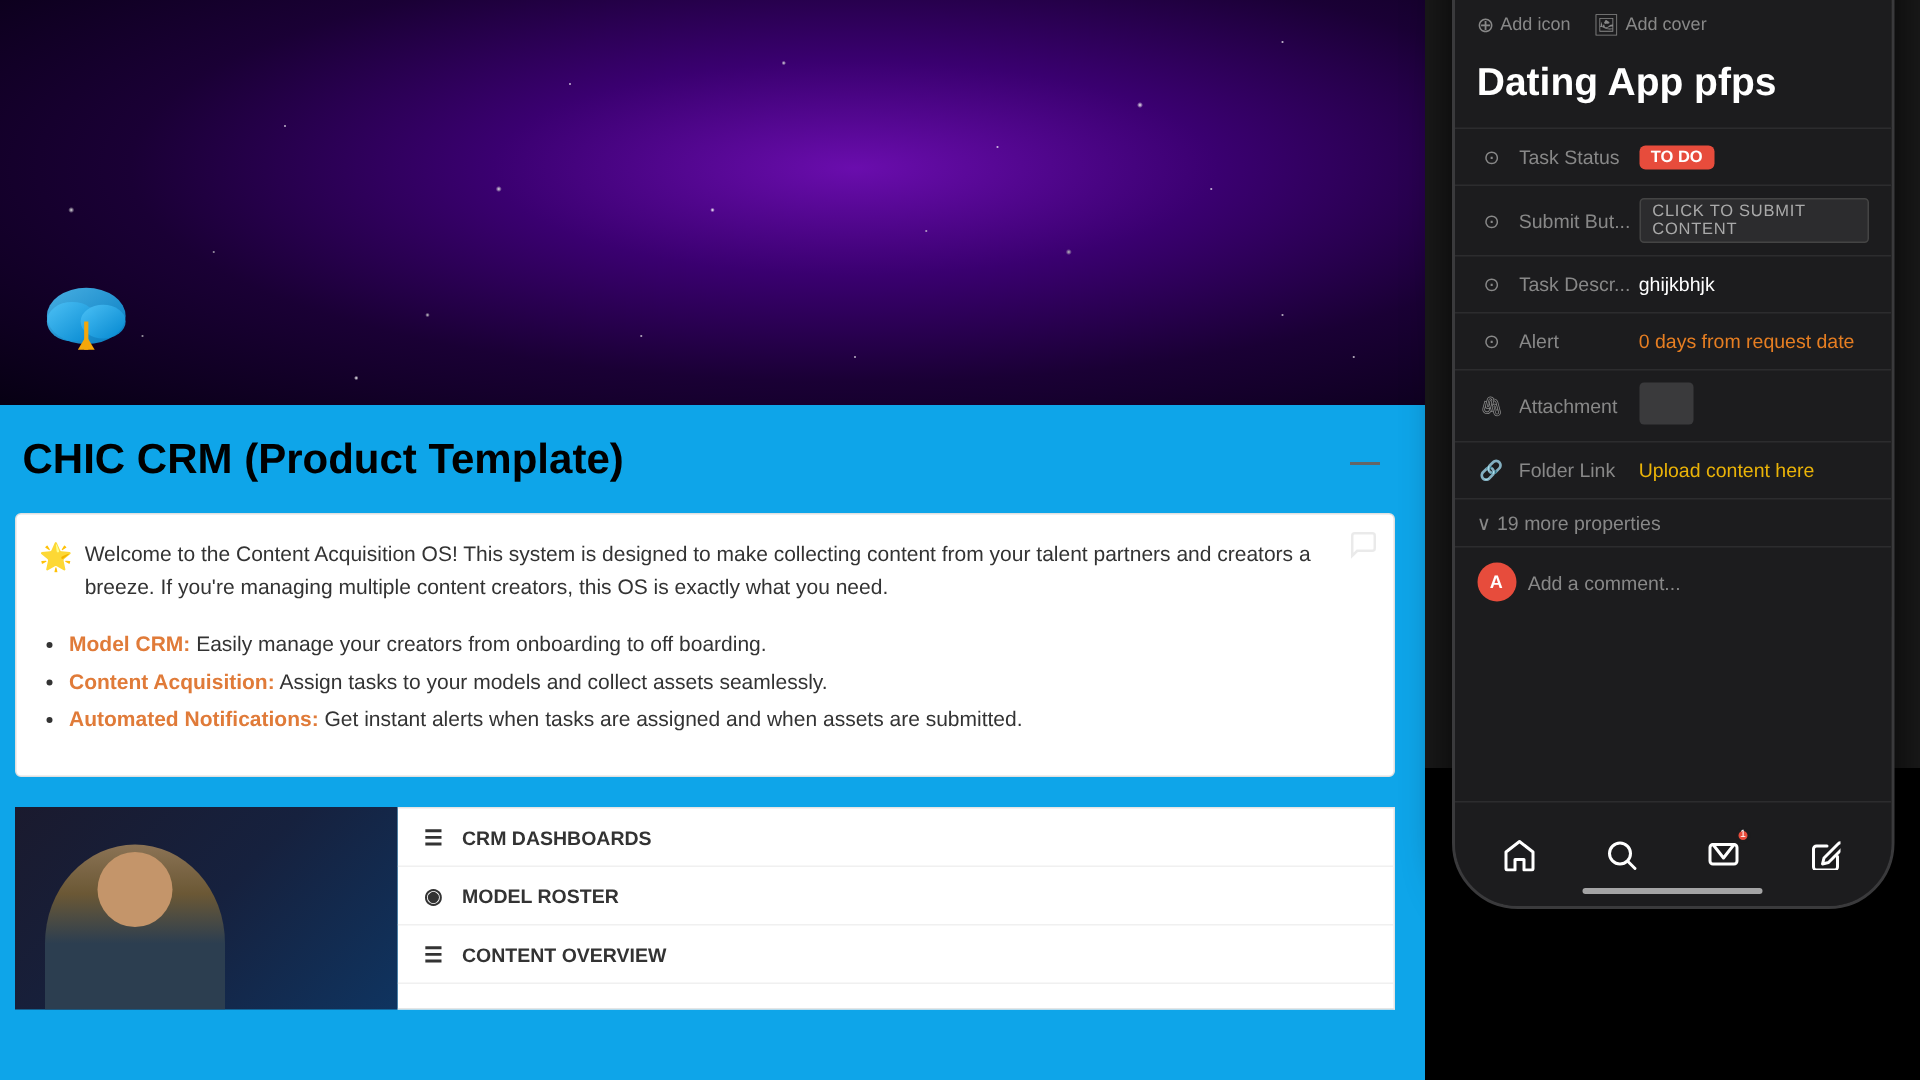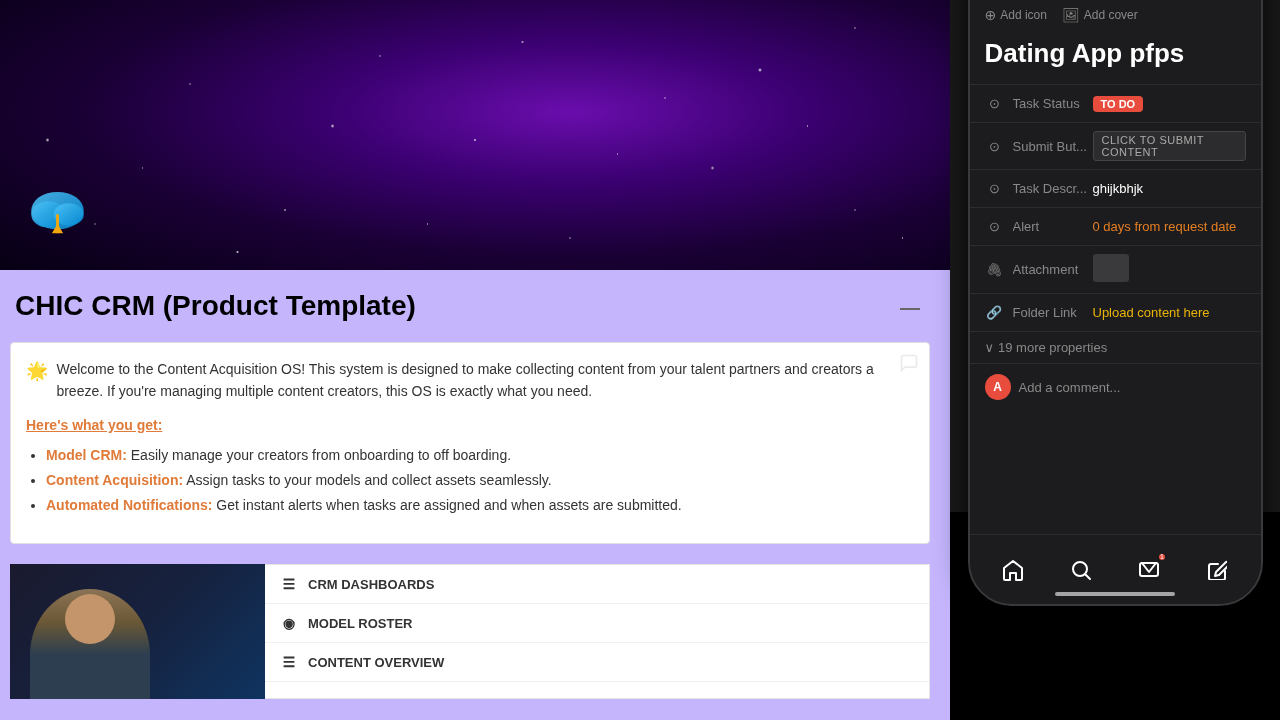--- a/index.html
+++ b/index.html
@@ -65,21 +65,21 @@
       background: #666;
       z-index: 10;
     }
 
     .content-area {
       position: absolute;
       top: 270px;
       left: 0;
       right: 0;
       bottom: 0;
-      background: #c4b5fd;
+      background: #0ea5e9;
       padding: 20px 20px 20px 10px;
       overflow-y: auto;
     }
 
     .page-title {
       font-size: 28px;
       font-weight: 700;
       color: #000;
       margin-bottom: 20px;
       padding-left: 5px;
@@ -553,21 +553,20 @@
 
       <svg class="notion-icon" viewBox="0 0 24 24" fill="none" stroke="#ccc" stroke-width="2">
         <path d="M21 15a2 2 0 0 1-2 2H7l-4 4V5a2 2 0 0 1 2-2h14a2 2 0 0 1 2 2z"></path>
       </svg>
 
       <div style="display:flex; align-items:flex-start; gap:8px; margin-bottom:6px;">
         <span style="font-size:18px; flex-shrink:0; margin-top:2px;">🌟</span>
         <p class="welcome-text">Welcome to the Content Acquisition OS! This system is designed to make collecting content from your talent partners and creators a breeze. If you're managing multiple content creators, this OS is exactly what you need.</p>
       </div>
 
-      <p class="here-what">Here's what you get:</p>
 
       <ul class="bullet-list">
         <li><strong>Model CRM:</strong> <span>Easily manage your creators from onboarding to off boarding.</span></li>
         <li><strong>Content Acquisition:</strong> <span>Assign tasks to your models and collect assets seamlessly.</span></li>
         <li><strong>Automated Notifications:</strong> <span>Get instant alerts when tasks are assigned and when assets are submitted.</span></li>
       </ul>
 
 
     </div>
 

